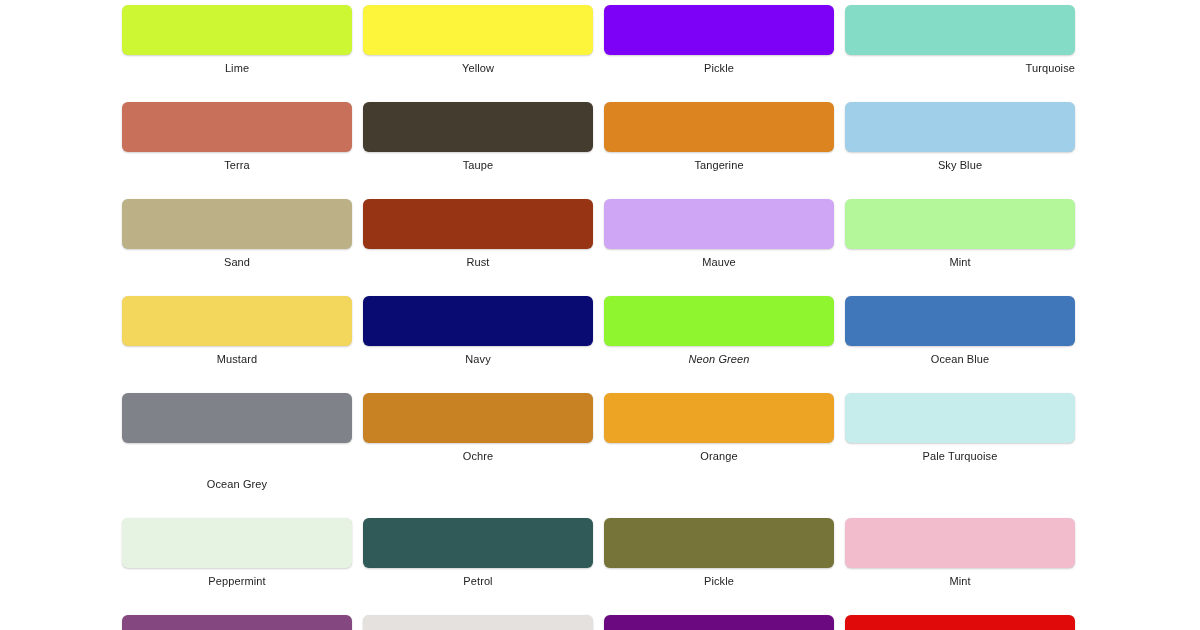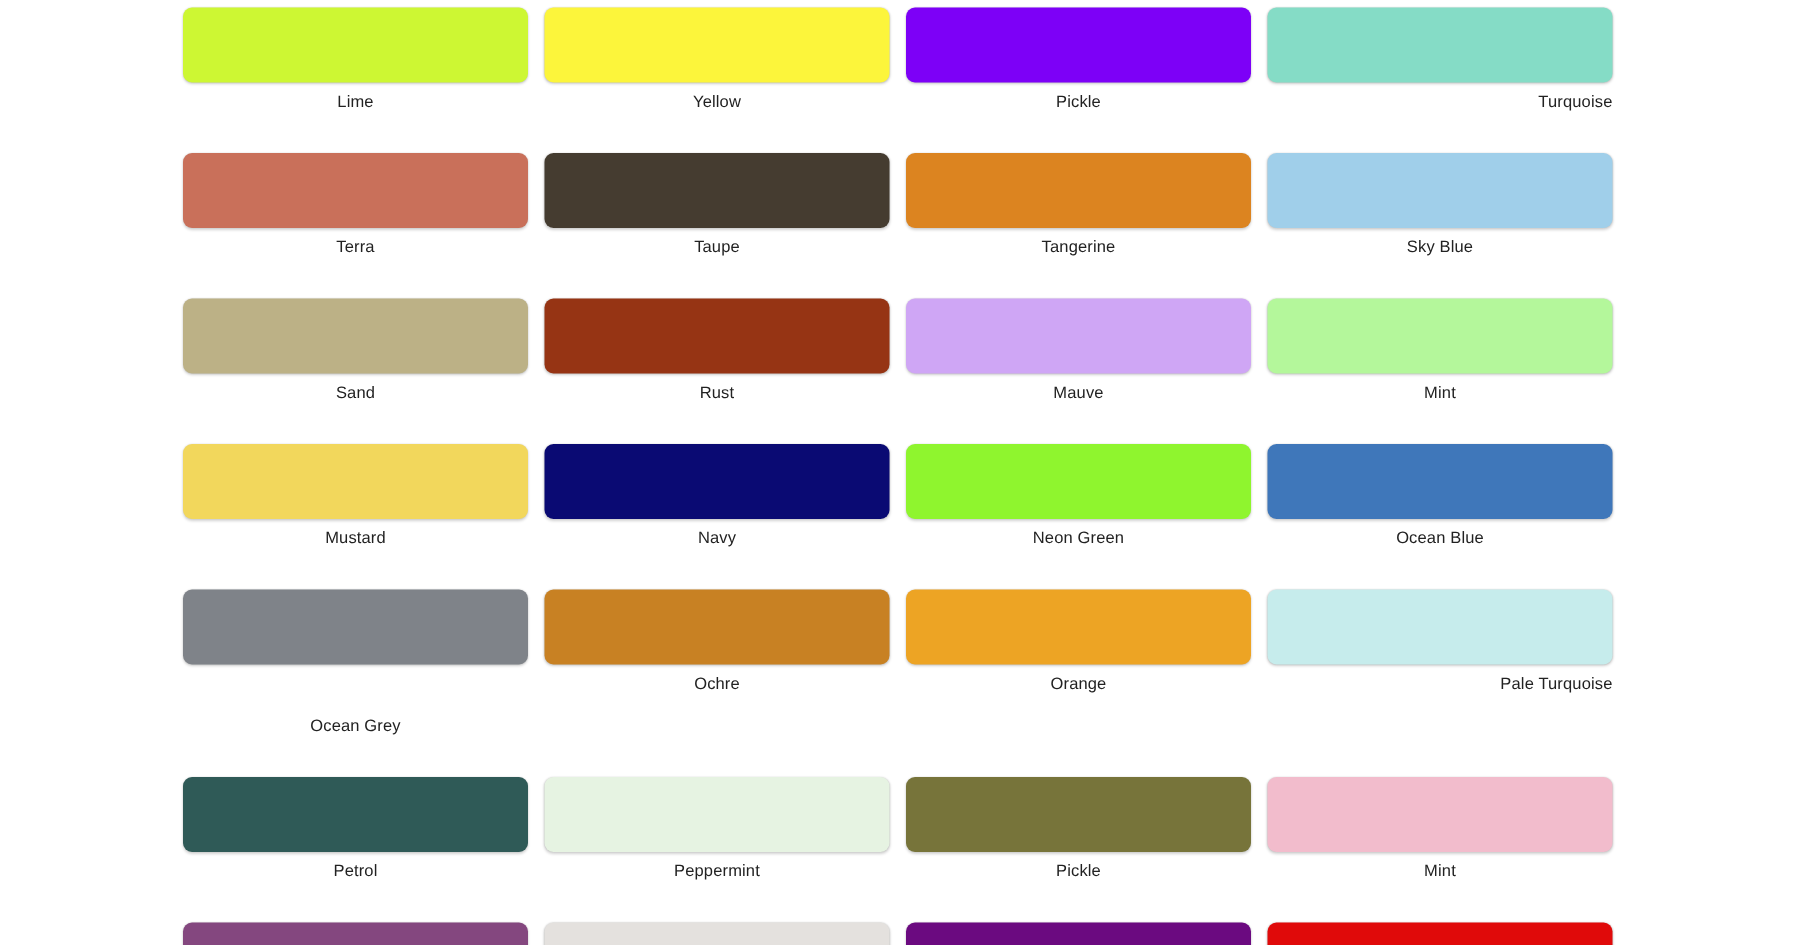--- a/index.html
+++ b/index.html
@@ -112,49 +112,49 @@
       <div class="swatch-card">
         <div class="swatch-chip" style="background-color: rgb(242, 215, 92);"></div>
         <span class="swatch-label" style="color: rgb(34, 34, 34);">Mustard</span>
       </div>
       <div class="swatch-card">
         <div class="swatch-chip" style="background-color: rgb(10, 10, 115);"></div>
         <span class="swatch-label" style="color: rgb(34, 34, 34);">Navy</span>
       </div>
       <div class="swatch-card">
         <div class="swatch-chip" style="background-color: rgb(143, 245, 46);"></div>
-        <span class="swatch-label" style="color: rgb(34, 34, 34);">Neon Green</span>
+        <span class="swatch-label" style="color: rgb(34, 34, 34); font-style: italic;">Neon Green</span>
       </div>
       <div class="swatch-card">
         <div class="swatch-chip" style="background-color: rgb(63, 119, 186);"></div>
         <span class="swatch-label" style="color: rgb(34, 34, 34);">Ocean Blue</span>
       </div>
       <div class="swatch-card">
         <div class="swatch-chip" style="background-color: rgb(127, 131, 137);"></div>
         <span class="swatch-label" style="color: rgb(34, 34, 34); margin-top: 28px;">Ocean Grey</span>
       </div>
       <div class="swatch-card">
         <div class="swatch-chip" style="background-color: rgb(200, 129, 35);"></div>
         <span class="swatch-label" style="color: rgb(34, 34, 34);">Ochre</span>
       </div>
       <div class="swatch-card">
         <div class="swatch-chip" style="background-color: rgb(237, 164, 36);"></div>
         <span class="swatch-label" style="color: rgb(34, 34, 34);">Orange</span>
       </div>
       <div class="swatch-card">
         <div class="swatch-chip" style="background-color: rgb(198, 236, 236);"></div>
-        <span class="swatch-label" style="color: rgb(34, 34, 34); text-align: right;">Pale Turquoise</span>
+        <span class="swatch-label" style="color: rgb(34, 34, 34);">Pale Turquoise</span>
+      </div>
+      <div class="swatch-card">
+        <div class="swatch-chip" style="background-color: rgb(230, 243, 226);"></div>
+        <span class="swatch-label" style="color: rgb(34, 34, 34);">Peppermint</span>
       </div>
       <div class="swatch-card">
         <div class="swatch-chip" style="background-color: rgb(47, 90, 87);"></div>
         <span class="swatch-label" style="color: rgb(34, 34, 34);">Petrol</span>
-      </div>
-      <div class="swatch-card">
-        <div class="swatch-chip" style="background-color: rgb(230, 243, 226);"></div>
-        <span class="swatch-label" style="color: rgb(34, 34, 34);">Peppermint</span>
       </div>
       <div class="swatch-card">
         <div class="swatch-chip" style="background-color: rgb(119, 116, 58);"></div>
         <span class="swatch-label" style="color: rgb(34, 34, 34);">Pickle</span>
       </div>
       <div class="swatch-card">
         <div class="swatch-chip" style="background-color: rgb(242, 188, 204);"></div>
         <span class="swatch-label" style="color: rgb(34, 34, 34);">Mint</span>
       </div>
       <div class="swatch-card">

